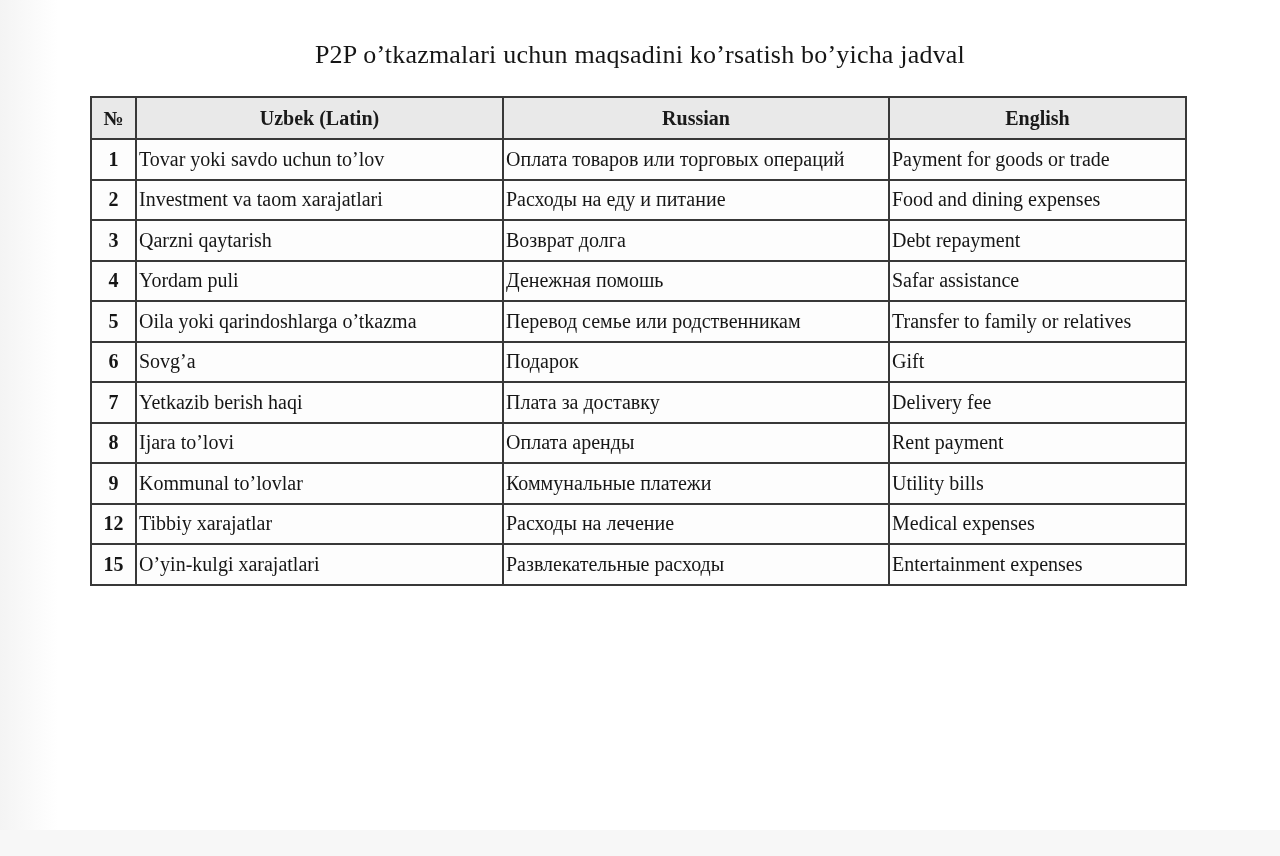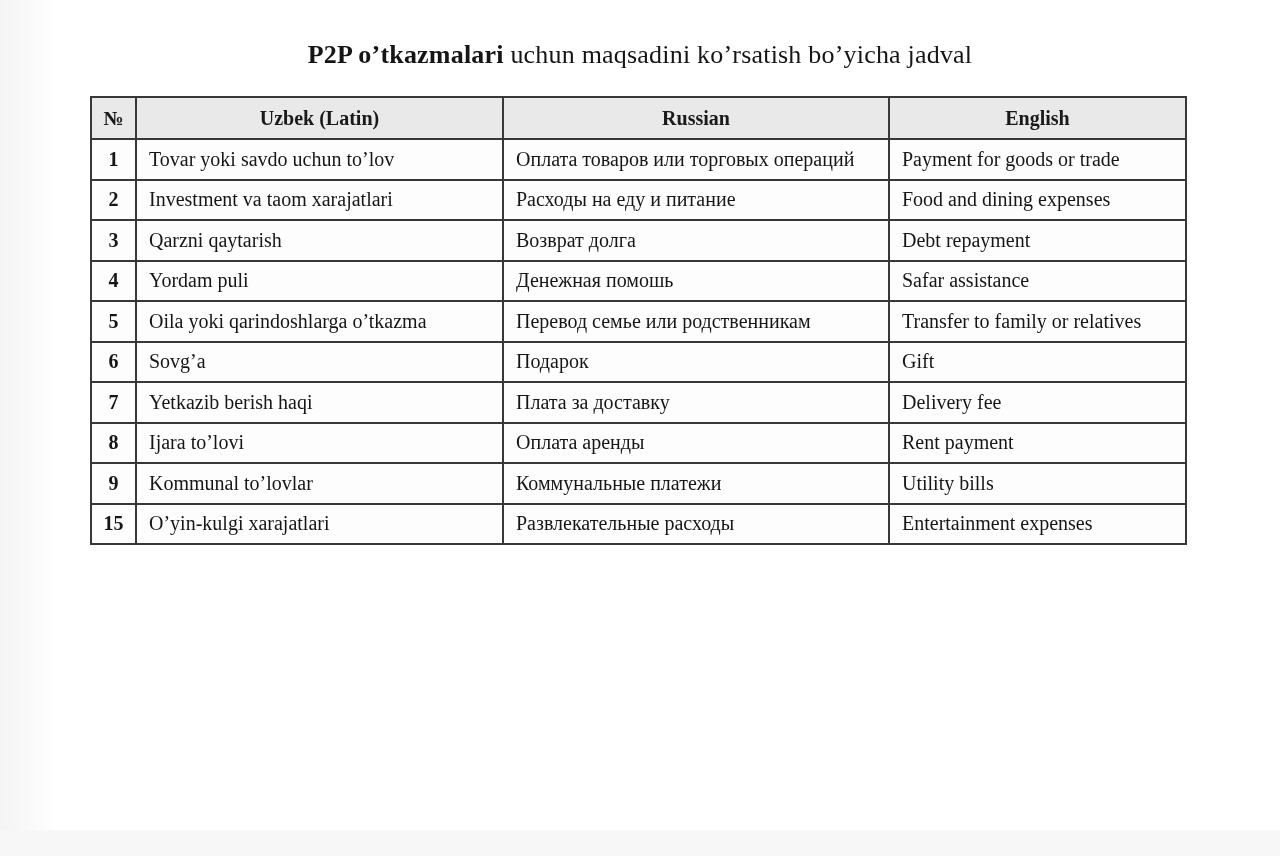--- a/index.html
+++ b/index.html
@@ -34,21 +34,21 @@
     top: 40px;
     left: 0;
     width: 100%;
     text-align: center;
     font-size: 26px;
     letter-spacing: 0.2px;
     color: #151515;
     white-space: nowrap;
   }
   .page-title .title-bold {
-    font-weight: bold;
+    font-weight: normal;
     text-align: center;
   }
   table.translation-table {
     position: absolute;
     left: 90px;
     top: 96px;
     width: 1095px;
     border-collapse: collapse;
     table-layout: fixed;
     background: #fdfdfd;
@@ -72,21 +72,21 @@
     font-size: 20px;
     vertical-align: middle;
   }
   td.cell-num {
     text-align: center;
     font-weight: bold;
     font-size: 19px;
   }
   td.cell-text {
     text-align: left;
-    padding-left: 12px;
+    padding-left: 2px;
     padding-right: 4px;
   }
   col.col-num   { width: 45px; }
   col.col-uz    { width: 367px; }
   col.col-ru    { width: 386px; }
   col.col-en    { width: 297px; }
 </style>
 </head>
 <body>
 
@@ -161,19 +161,25 @@
         <td class="cell-text">Оплата аренды</td>
         <td class="cell-text">Rent payment</td>
       </tr>
       <tr>
         <td class="cell-num">9</td>
         <td class="cell-text">Kommunal to’lovlar</td>
         <td class="cell-text">Коммунальные платежи</td>
         <td class="cell-text">Utility bills</td>
       </tr>
       <tr>
+        <td class="cell-num">12</td>
+        <td class="cell-text">Tibbiy xarajatlar</td>
+        <td class="cell-text">Расходы на лечение</td>
+        <td class="cell-text">Medical expenses</td>
+      </tr>
+      <tr>
         <td class="cell-num">15</td>
         <td class="cell-text">O’yin-kulgi xarajatlari</td>
         <td class="cell-text">Развлекательные расходы</td>
         <td class="cell-text">Entertainment expenses</td>
       </tr>
     </tbody>
 </table>
 
 </body></html>

